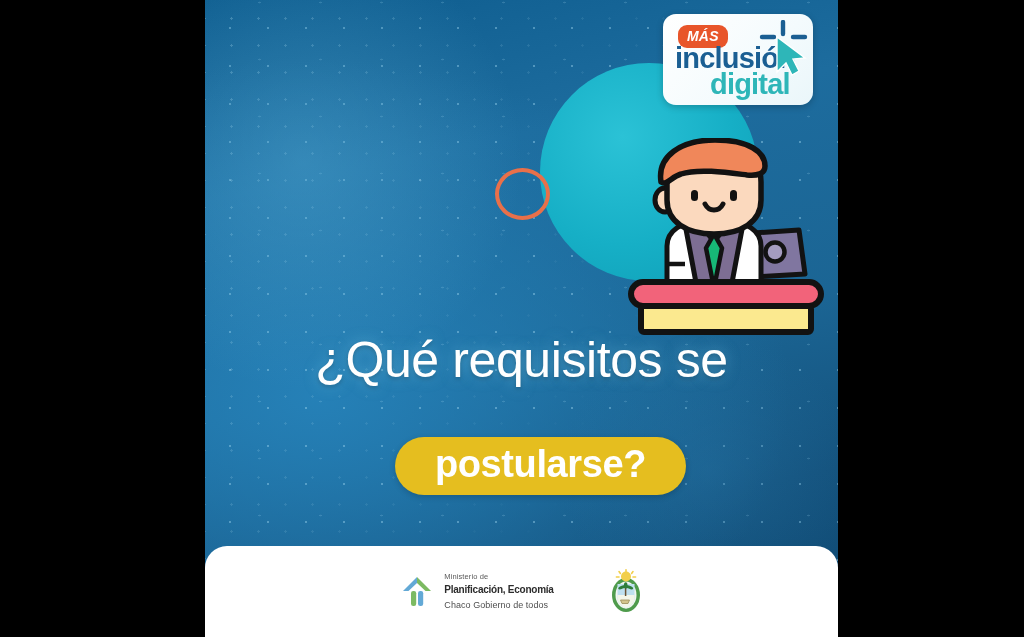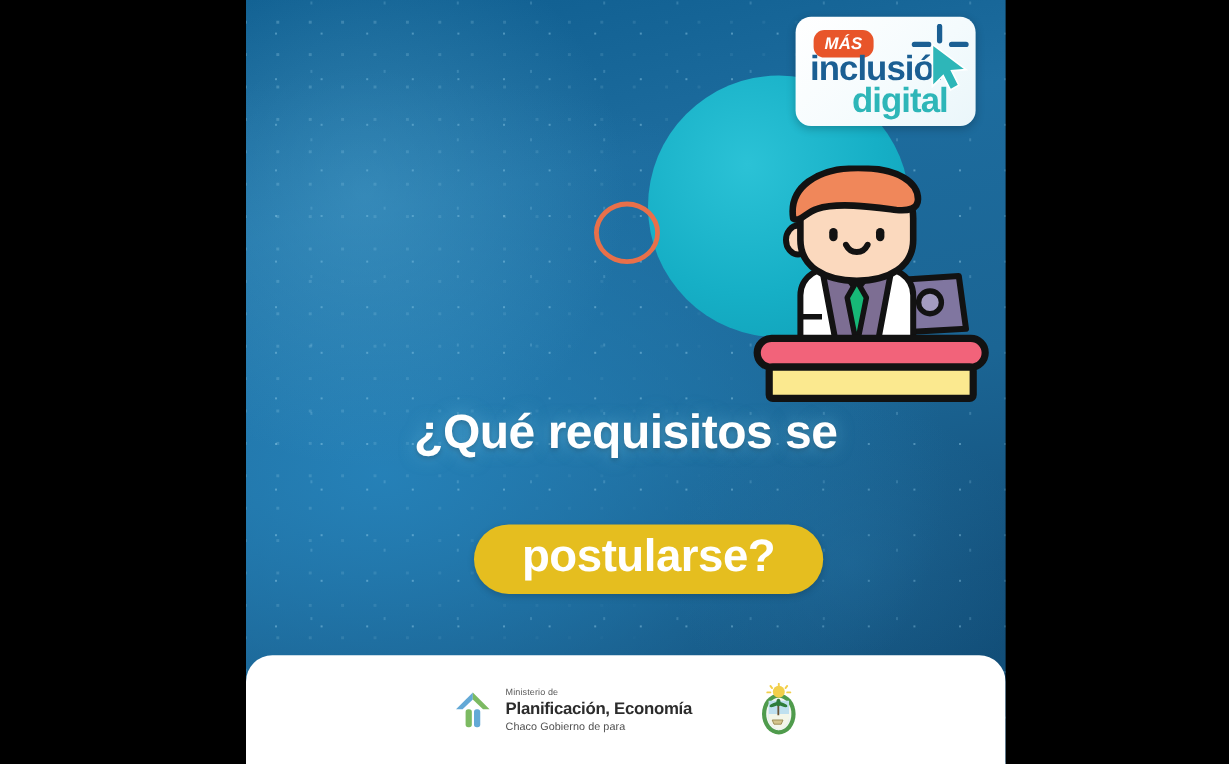--- a/index.html
+++ b/index.html
@@ -111,23 +111,23 @@
 
   
   #character { position: absolute; left: 418px; top: 138px; width: 205px; height: 200px; }
 
   
   #headline {
     position: absolute;
     left: 0; right: 0; top: 338px;
     text-align: center;
     color: #ffffff;
-    font-size: 40px;
+    font-size: 50px;
     line-height: 44px;
-    font-weight: 700;
+    font-weight: 400;
     letter-spacing: -0.4px;
     text-shadow: 0 0 14px rgba(120,200,230,0.55), 0 2px 4px rgba(0,0,0,0.25);
     padding: 0 38px;
   }
   #pill-wrap {
     position: absolute;
     left: 0; right: 0; top: 437px;
     display: flex; justify-content: center; padding-left: 38px;
   }
   #pill {
@@ -156,21 +156,21 @@
     gap: 54px;
   }
   .footer-logo { display: flex; align-items: center; gap: 9px; }
 
   #min-text { line-height: 1; }
   #min-eyebrow {
     font-size: 7.5px; color: #5a5a5a; letter-spacing: 0.1px;
     margin-bottom: 2px; font-weight: 400;
   }
   #min-title {
-    font-size: 14px; color: #2c2c2c; font-weight: bold;
+    font-size: 10px; color: #2c2c2c; font-weight: bold;
     line-height: 16.5px; letter-spacing: -0.25px;
   }
   #min-sub {
     font-size: 9px; color: #4f4f4f; margin-top: 2.5px; letter-spacing: 0.05px;
   }
 
   #chaco-text { line-height: 1; }
   #chaco-title {
     font-size: 20px; color: #2b2b2b; font-weight: bold; letter-spacing: 0.4px;
     line-height: 21px;
@@ -262,21 +262,21 @@
           <path d="M18 5 L4 19 L9.5 19 L18 11 Z" fill="#63a9d6"></path>
           <path d="M18 5 L32 19 L26.5 19 L18 11 Z" fill="#7cba62"></path>
           <rect x="12" y="19" width="5.2" height="15" rx="2.2" fill="#7cba62"></rect>
           <rect x="19" y="19" width="5.2" height="15" rx="2.2" fill="#63a9d6"></rect>
         </svg>
         <div id="min-text">
           <div id="min-eyebrow">Ministerio de</div>
           <div id="min-title">
             <div>Planificación, Economía</div>
           </div>
-          <div id="min-sub">Chaco Gobierno de para</div>
+          <div id="min-sub">Chaco Gobierno de todos</div>
         </div>
       </div>
 
       <div class="footer-logo">
         <svg width="36" height="46" viewBox="0 0 36 46">
 
           <ellipse cx="18" cy="26" rx="14" ry="17" fill="#4f9b4c"></ellipse>
           <ellipse cx="18" cy="26" rx="10.5" ry="13.5" fill="#f2f6f2"></ellipse>
 
           <circle cx="18" cy="7.5" r="5" fill="#f2cf4a"></circle>

